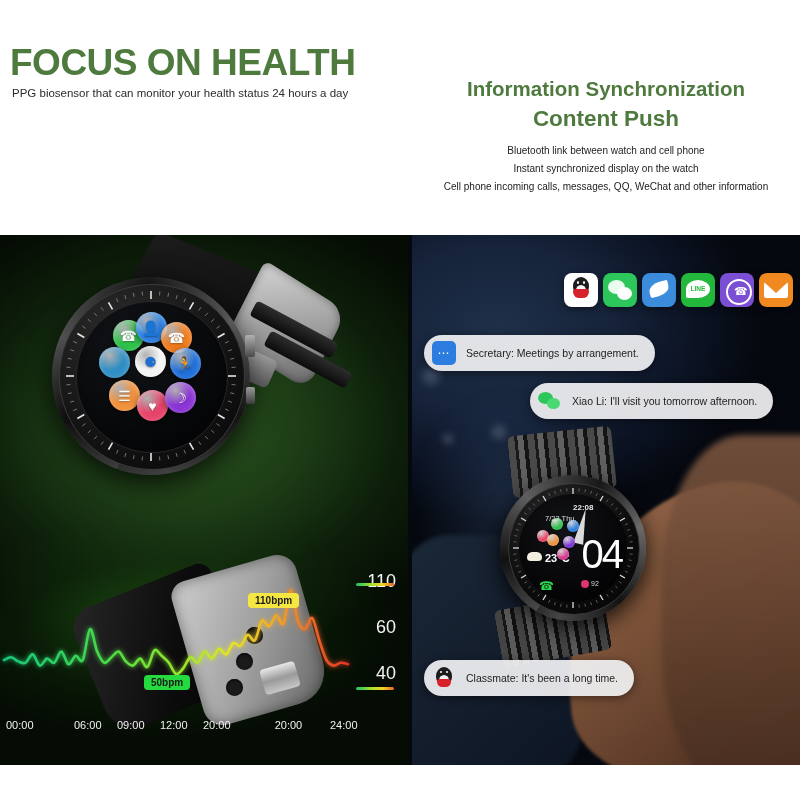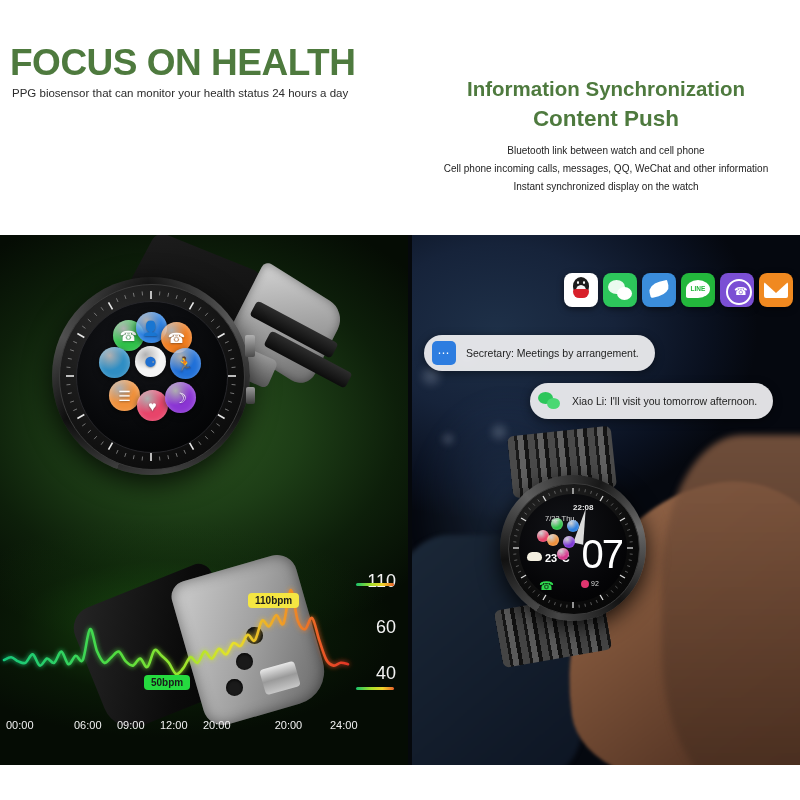--- a/index.html
+++ b/index.html
@@ -450,22 +450,22 @@
 
     <div class="hdr-left">
       <div class="title-green">FOCUS ON HEALTH</div>
       <div class="sub-left">PPG biosensor that can monitor your health status 24 hours a day</div>
     </div>
 
     <div class="hdr-right">
       <div class="rtitle1">Information Synchronization</div>
       <div class="rtitle2">Content Push</div>
       <div class="sub-right">Bluetooth link between watch and cell phone</div>
+      <div class="sub-right">Instant synchronized display on the watch</div>
       <div class="sub-right">Cell phone incoming calls, messages, QQ, WeChat and other information</div>
-      <div class="sub-right">Instant synchronized display on the watch</div>
     </div>
   </div>
 
   <div class="imgband">
 
     <div class="panelL">
       <div class="green-glow"></div>
 
       <div class="strap-upper"></div>
       <div class="strap-grey-upper"></div>
@@ -716,21 +716,21 @@
               <line x1="41.816011344679396" y1="12.927908914371741" x2="40.595801415451994" y2="10.187272541443939" stroke="#7d7d7d" stroke-width="0.7"></line>
               <line x1="47.38603132062799" y1="10.78977857117625" x2="46.45898033750315" y2="7.936609022290789" stroke="#7d7d7d" stroke-width="0.7"></line>
               <line x1="53.149033623387695" y1="9.245586758173083" x2="52.52529855093441" y2="6.311143955971666" stroke="#7d7d7d" stroke-width="0.7"></line>
               <line x1="59.041877593743756" y1="8.312251964008418" x2="58.728292203940796" y2="5.328686277903593" stroke="#7d7d7d" stroke-width="0.7"></line>
             </g>
         </svg>
         <div class="wr-screen">
           <div class="wf-hand"></div>
           <div class="wf-time-sm">22:08</div>
           <div class="wf-date">7/23 Thu.</div>
-          <div class="wf-big">07</div>
+          <div class="wf-big">04</div>
           <div class="wf-cloud"></div>
           <div class="wf-temp">23°C</div>
           <div class="wf-phone">☎</div>
           <div class="wf-dot"></div>
           <div class="wf-92">92</div>
           <div class="wf-apps" id="wfApps">
               <div class="wf-app" style="left: 0px; top: 14px; background: radial-gradient(circle at 35% 28%, rgba(255, 255, 255, 0.8), rgb(232, 68, 106) 55%);"></div>
               <div class="wf-app" style="left: 14px; top: 2px; background: radial-gradient(circle at 35% 28%, rgba(255, 255, 255, 0.8), rgb(47, 194, 74) 55%);"></div>
               <div class="wf-app" style="left: 30px; top: 4px; background: radial-gradient(circle at 35% 28%, rgba(255, 255, 255, 0.8), rgb(43, 127, 224) 55%);"></div>
               <div class="wf-app" style="left: 10px; top: 18px; background: radial-gradient(circle at 35% 28%, rgba(255, 255, 255, 0.8), rgb(240, 144, 58) 55%);"></div>
@@ -777,16 +777,26 @@
       </div>
 
       <div class="bubble" id="bubble-xiaoli">
         <div class="bubble-ico">
           <span style="position:absolute;left:0;top:3px;width:15px;height:12px;background:#2dc65b;border-radius:50%;"></span>
           <span style="position:absolute;left:9px;top:9px;width:13px;height:11px;background:#4ad873;border-radius:50%;"></span>
         </div>
         <div class="bubble-txt">Xiao Li: I'll visit you tomorrow afternoon.</div>
       </div>
 
+      <div class="bubble" id="bubble-classmate">
+        <div class="bubble-ico">
+          <span style="position:absolute;left:4px;top:1px;width:16px;height:18px;background:#1c1c1c;border-radius:50% 50% 46% 46%;"></span>
+          <span style="position:absolute;left:7px;top:9px;width:10px;height:11px;background:#f2f2f2;border-radius:50%;"></span>
+          <span style="position:absolute;left:5px;top:13px;width:14px;height:8px;background:#d8202a;border-radius:3px 3px 6px 6px;"></span>
+          <span style="position:absolute;left:8px;top:5px;width:2px;height:2px;background:#fff;border-radius:50%;"></span>
+          <span style="position:absolute;left:14px;top:5px;width:2px;height:2px;background:#fff;border-radius:50%;"></span>
+        </div>
+        <div class="bubble-txt">Classmate: It's been a long time.</div>
+      </div>
     </div>
 
   </div>
 </div>
 
 </body></html>

